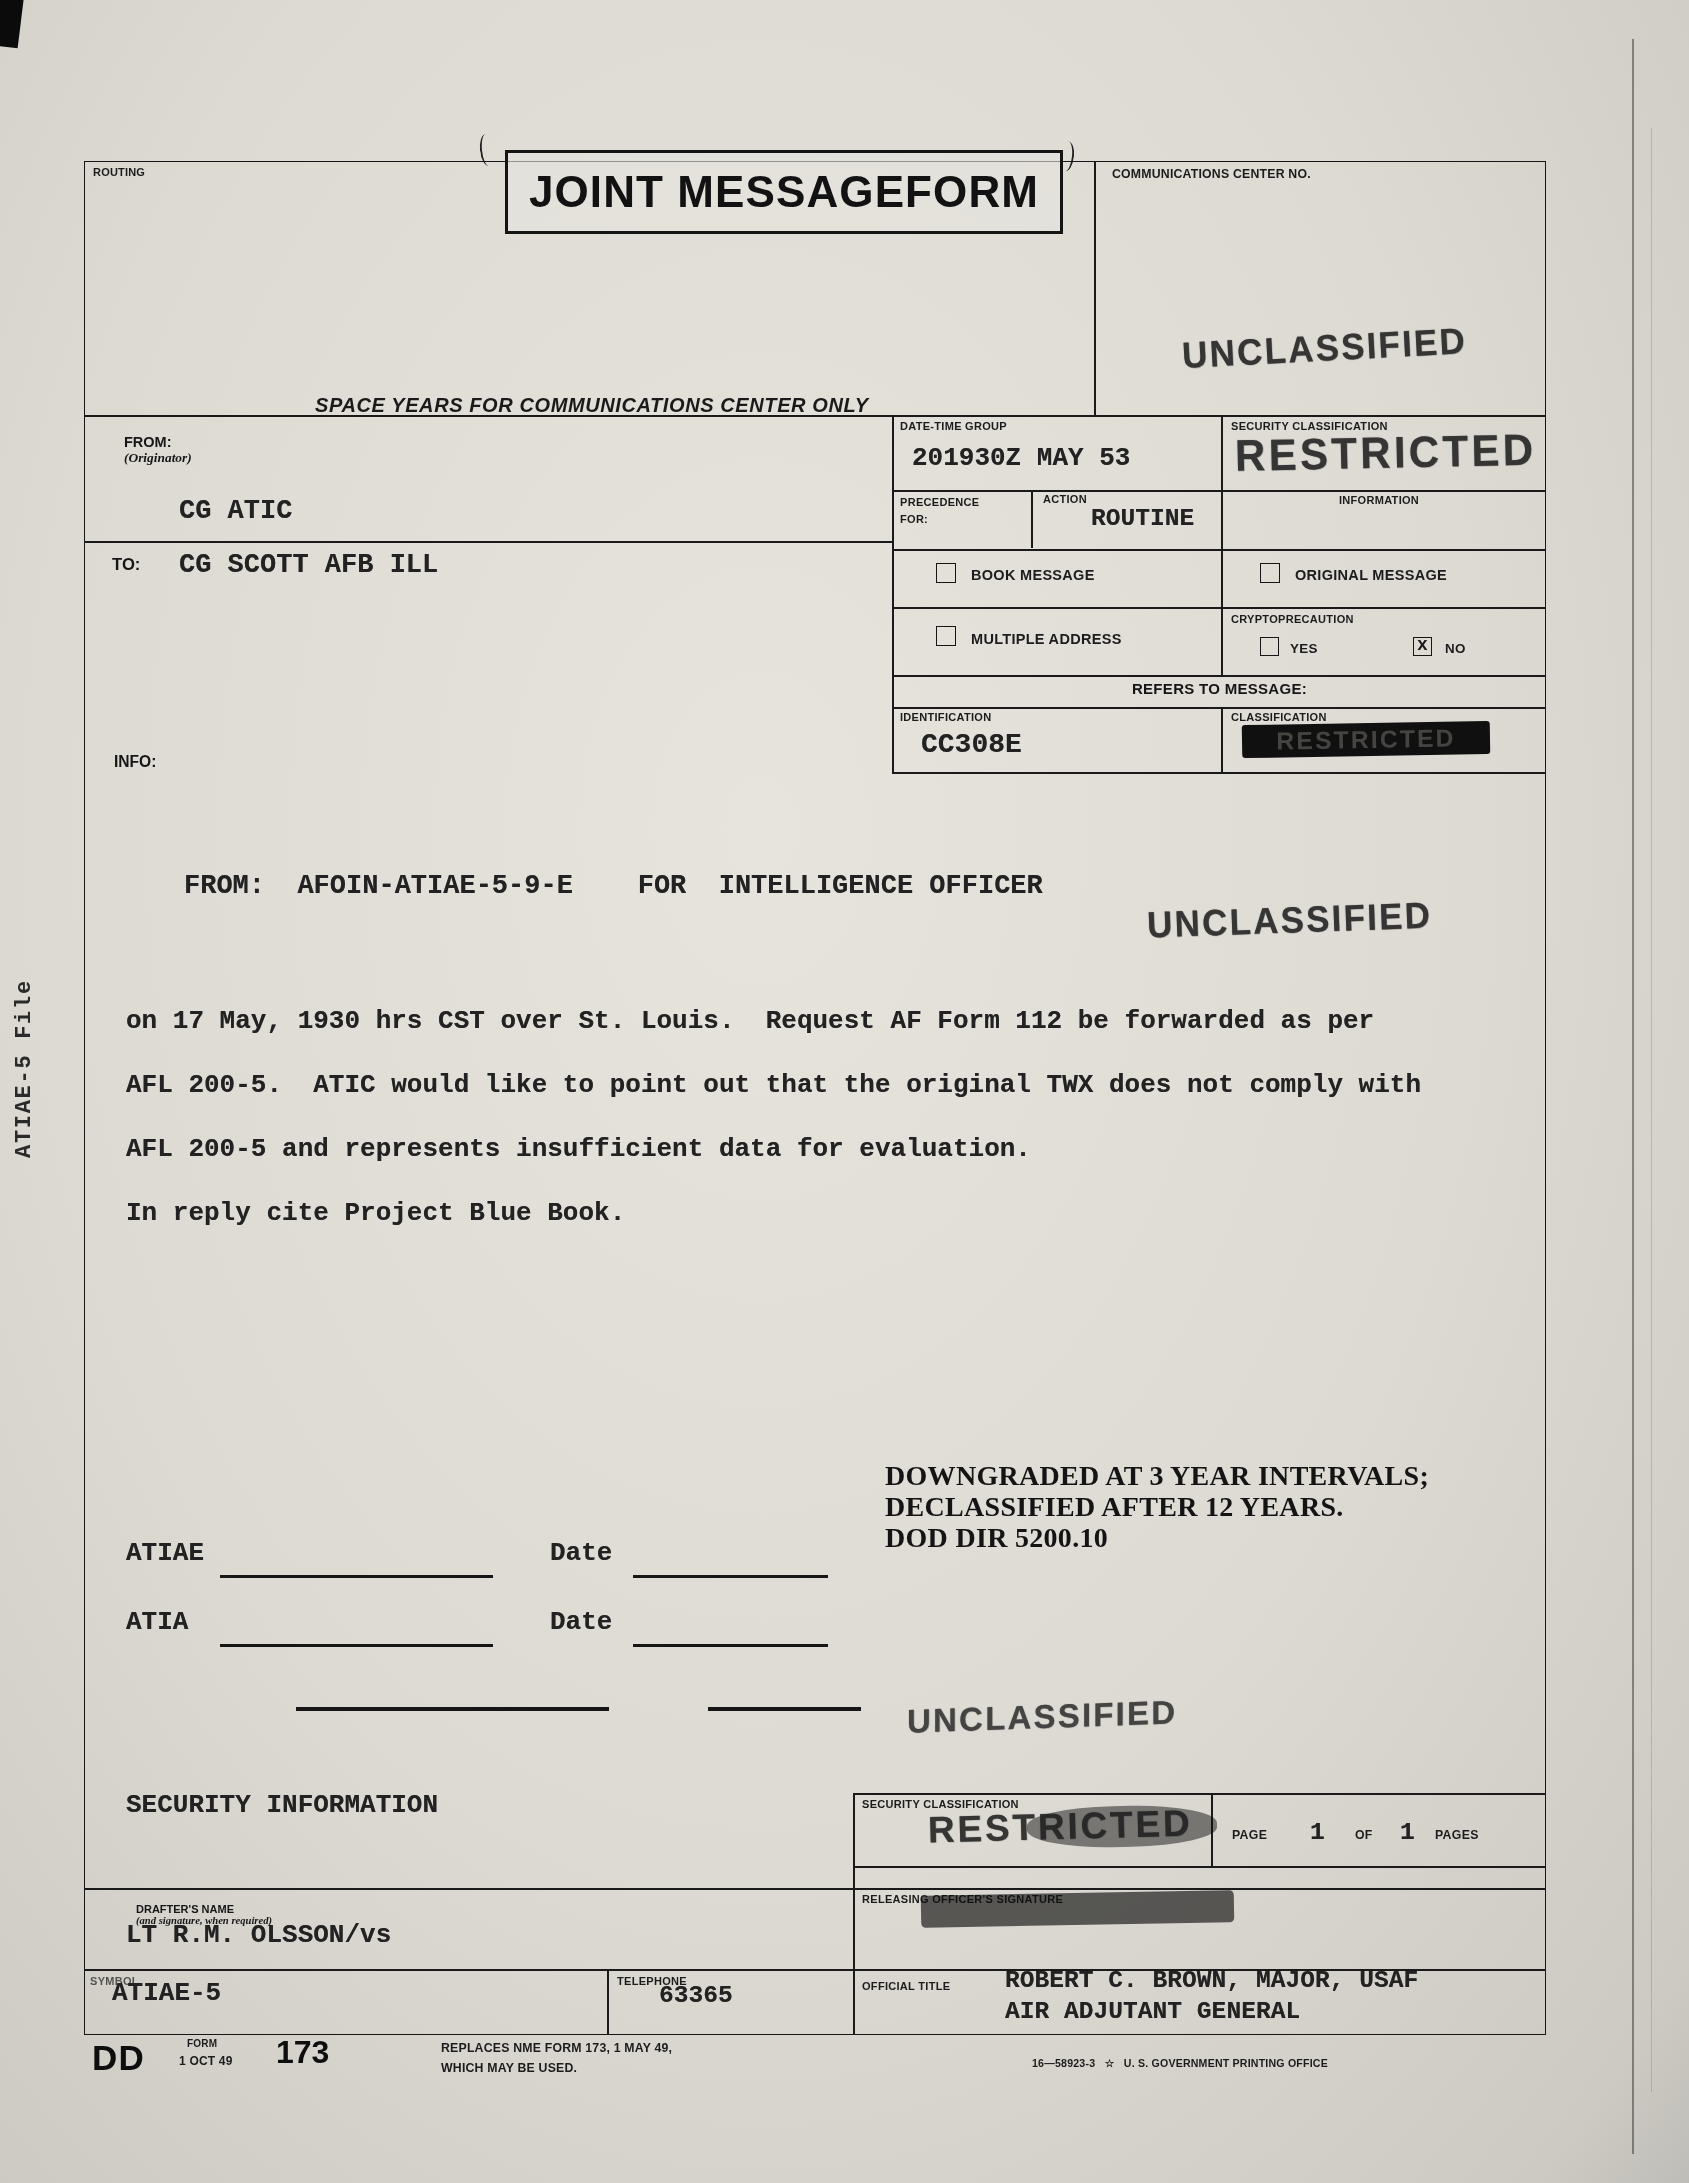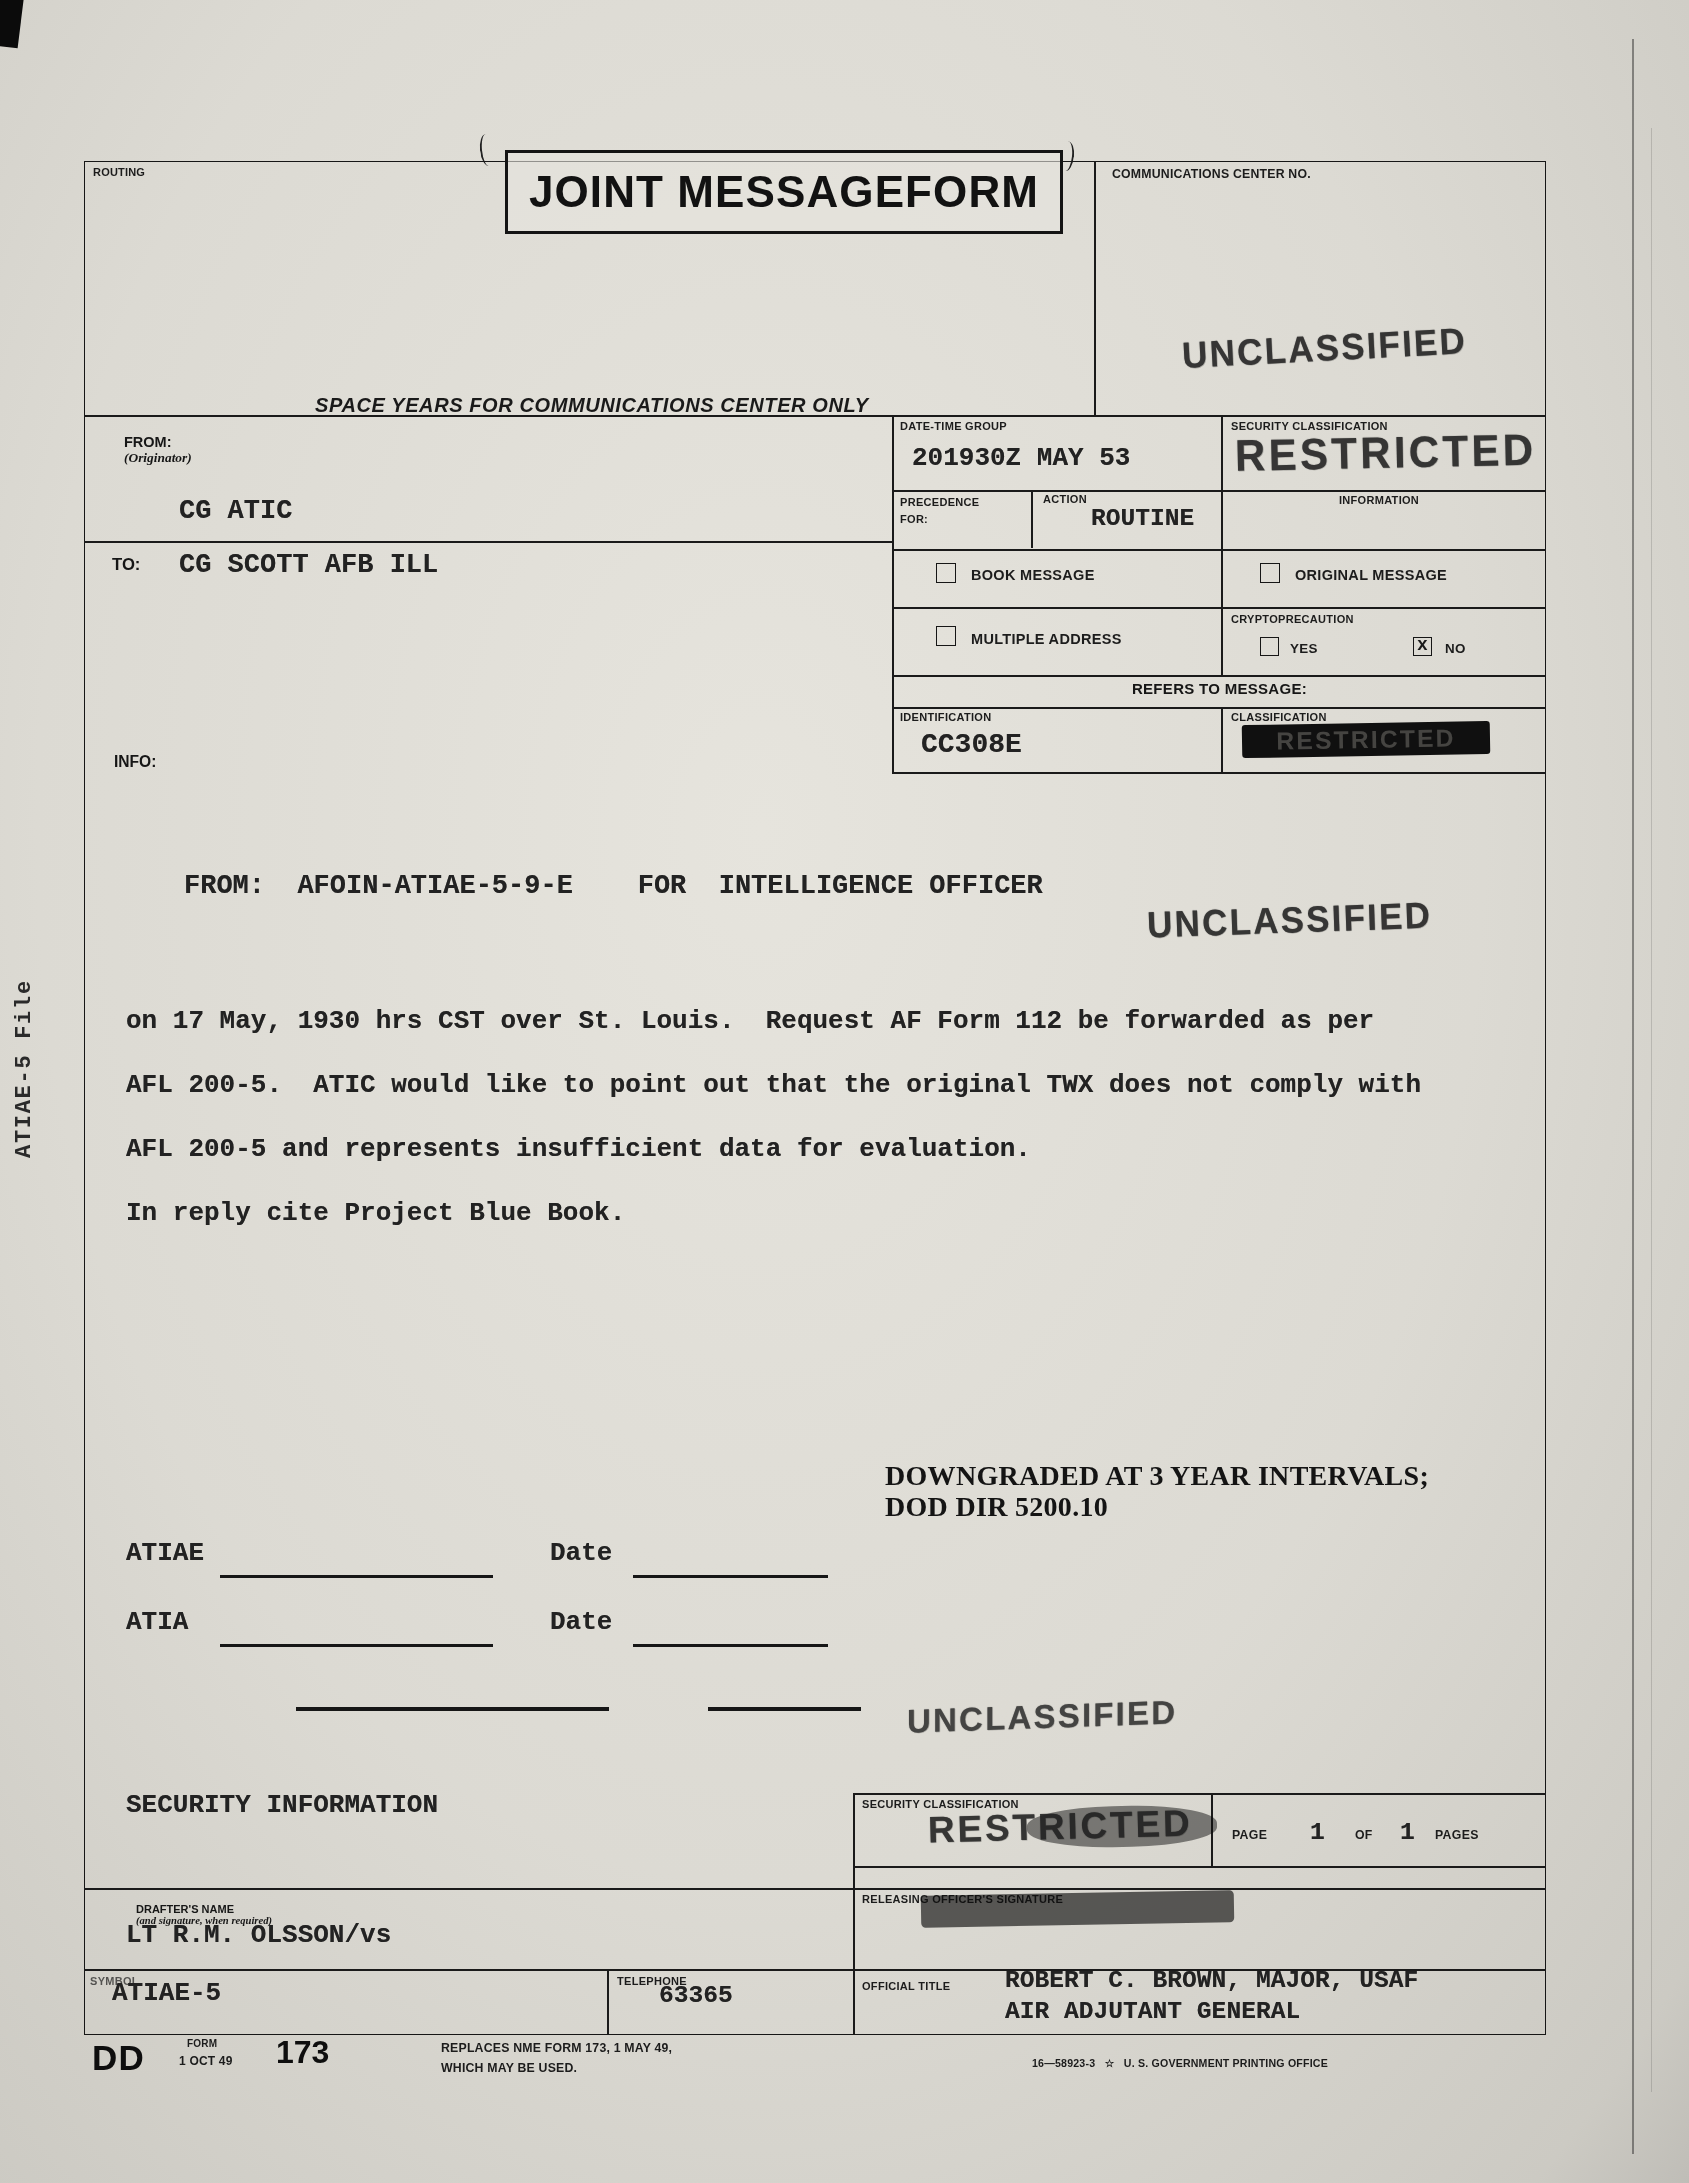--- a/index.html
+++ b/index.html
@@ -133,20 +133,21 @@
 
   <div class="abs" style="left:126px;top:1006px">
     <div class="typed" style="height:64px;font-size:26px">on 17 May, 1930 hrs CST over St. Louis.  Request AF Form 112 be forwarded as per</div>
     <div class="typed" style="height:64px;font-size:26px">AFL 200-5.  ATIC would like to point out that the original TWX does not comply with</div>
     <div class="typed" style="height:64px;font-size:26px">AFL 200-5 and represents insufficient data for evaluation.</div>
     <div class="typed" style="height:64px;font-size:26px">In reply cite Project Blue Book.</div>
   </div>
 
   <div class="abs" style="left:885px;top:1460px;width:631px;text-align:left;line-height:31px">
     <div class="serif-notice">DOWNGRADED AT 3 YEAR INTERVALS;</div>
+    <div class="serif-notice">DECLASSIFIED AFTER 12 YEARS.</div>
     <div class="serif-notice">DOD DIR 5200.10</div>
   </div>
 
   <div class="abs typed" style="left:126px;top:1538px">ATIAE</div>
   <div class="abs ul" style="left:220px;top:1575px;width:273px;height:2.8px"></div>
   <div class="abs typed" style="left:550px;top:1538px">Date</div>
   <div class="abs ul" style="left:633px;top:1575px;width:195px;height:2.8px"></div>
 
   <div class="abs typed" style="left:126px;top:1607px">ATIA</div>
   <div class="abs ul" style="left:220px;top:1644px;width:273px;height:2.8px"></div>

